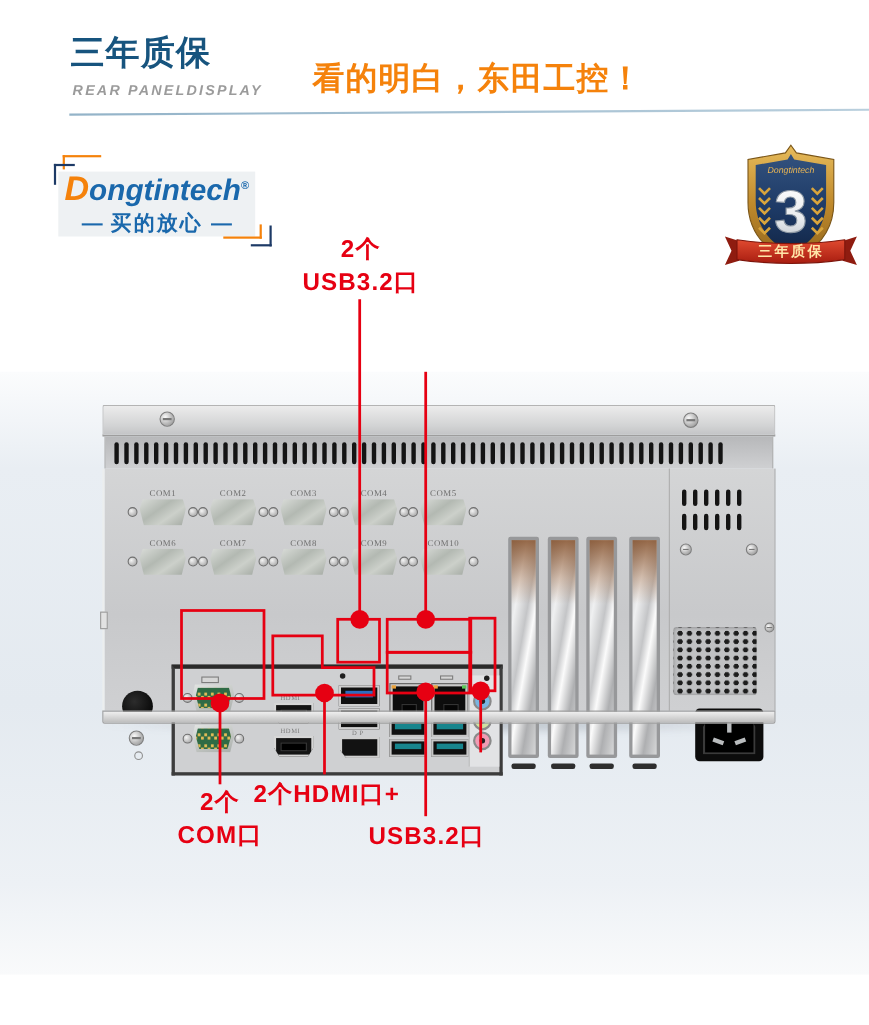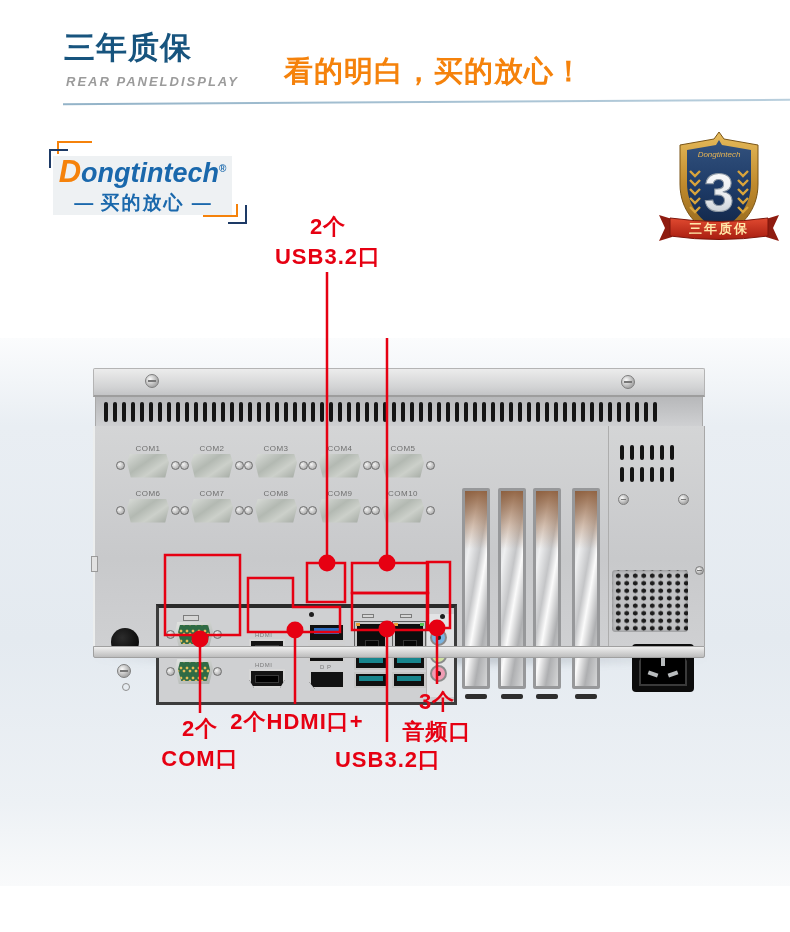--- a/index.html
+++ b/index.html
@@ -40,21 +40,21 @@
   
   .chassis{position:absolute;left:93px;top:368px;width:612px;height:290px;}
   .lid{position:absolute;left:0;top:0;width:612px;height:29px;
     background:linear-gradient(180deg,#ececec,#d2d3d4 70%,#c3c4c6);border:1px solid #b4b4b4;border-bottom:2px solid #9d9d9d;border-radius:2px 2px 0 0;}
   .ventband{position:absolute;left:2px;top:29px;width:608px;height:29px;
     background:linear-gradient(180deg,#b7b8ba,#cfd0d2);border-left:1px solid #a9a9a9;border-right:1px solid #a9a9a9;
     display:flex;align-items:center;gap:5px;padding:0 8px;overflow:hidden;}
   .vslot{width:4px;height:20px;background:#141414;border-radius:2px;flex:0 0 auto;}
   .panel{position:absolute;left:0;top:58px;width:612px;height:220px;
     background:linear-gradient(180deg,#d4d5d6,#c8c9cb 60%,#cfd0d2);
-    border-left:2px solid #eceeee;border-right:1px solid #a8a8a8;}
+    border-left:2px solid #eceeee;border-right:1px solid #a8a8a8;font-family:Liberation Serif, serif;}
   .rim{position:absolute;left:0;top:278px;width:612px;height:12px;
     background:linear-gradient(180deg,#efefef,#bdbdbd);border:1px solid #a0a0a0;border-radius:0 0 2px 2px;}
 
   .screw{position:absolute;border-radius:50%;background:radial-gradient(circle at 35% 35%,#fafafa,#b9b9b9 55%,#8b8b8b);border:1px solid #7e7e7e;}
   .screw::after{content:"";position:absolute;left:18%;top:44%;width:64%;height:12%;background:#777;}
 
   
   .com-port{position:absolute;width:64px;}
   .com-label{height:9px;font-size:8px;color:#6e6e6e;text-align:center;letter-spacing:.5px;line-height:9px;}
   .com-body{position:relative;height:25px;display:flex;align-items:center;justify-content:space-between;}
@@ -135,21 +135,21 @@
   .badge text{font-family:"Liberation Sans","DejaVu Sans",sans-serif;}
 </style>
 </head>
 <body>
 
 <div class="page">
 
   <div class="title">三年质保</div>
   <div class="subtitle">REAR PANELDISPLAY</div>
   <div class="hline"></div>
-  <div class="tagline">看的明白，买的放心！</div>
+  <div class="tagline">看的明白，东田工控！</div>
 
   <div class="bracket bk-tl-o"></div>
   <div class="bracket bk-tl-n"></div>
   <div class="logo-card">
     <div class="logo-en"><span class="d">D</span><span>ongtintech</span><sup>®</sup></div>
     <div class="logo-cn"><span class="dash">—</span> <span>买的放心</span> <span class="dash">—</span></div>
   </div>
   <div class="bracket bk-br-o"></div>
   <div class="bracket bk-br-n"></div>
 
@@ -513,18 +513,14 @@
   <div class="rlabel" style="left:130px;top:714px;width:140px;">
     <div>2个</div>
       <div>COM口</div>
   </div>
   <div class="rlabel" style="left:212px;top:707px;width:170px;">
     <div>2个HDMI口+</div>
   </div>
   <div class="rlabel" style="left:318px;top:745px;width:140px;">
       <div>USB3.2口</div>
   </div>
-  <div class="rlabel" style="left:367px;top:687px;width:140px;">
-    <div>3个</div>
-      <div>音频口</div>
-  </div>
 
 </div>
 
 </body></html>

